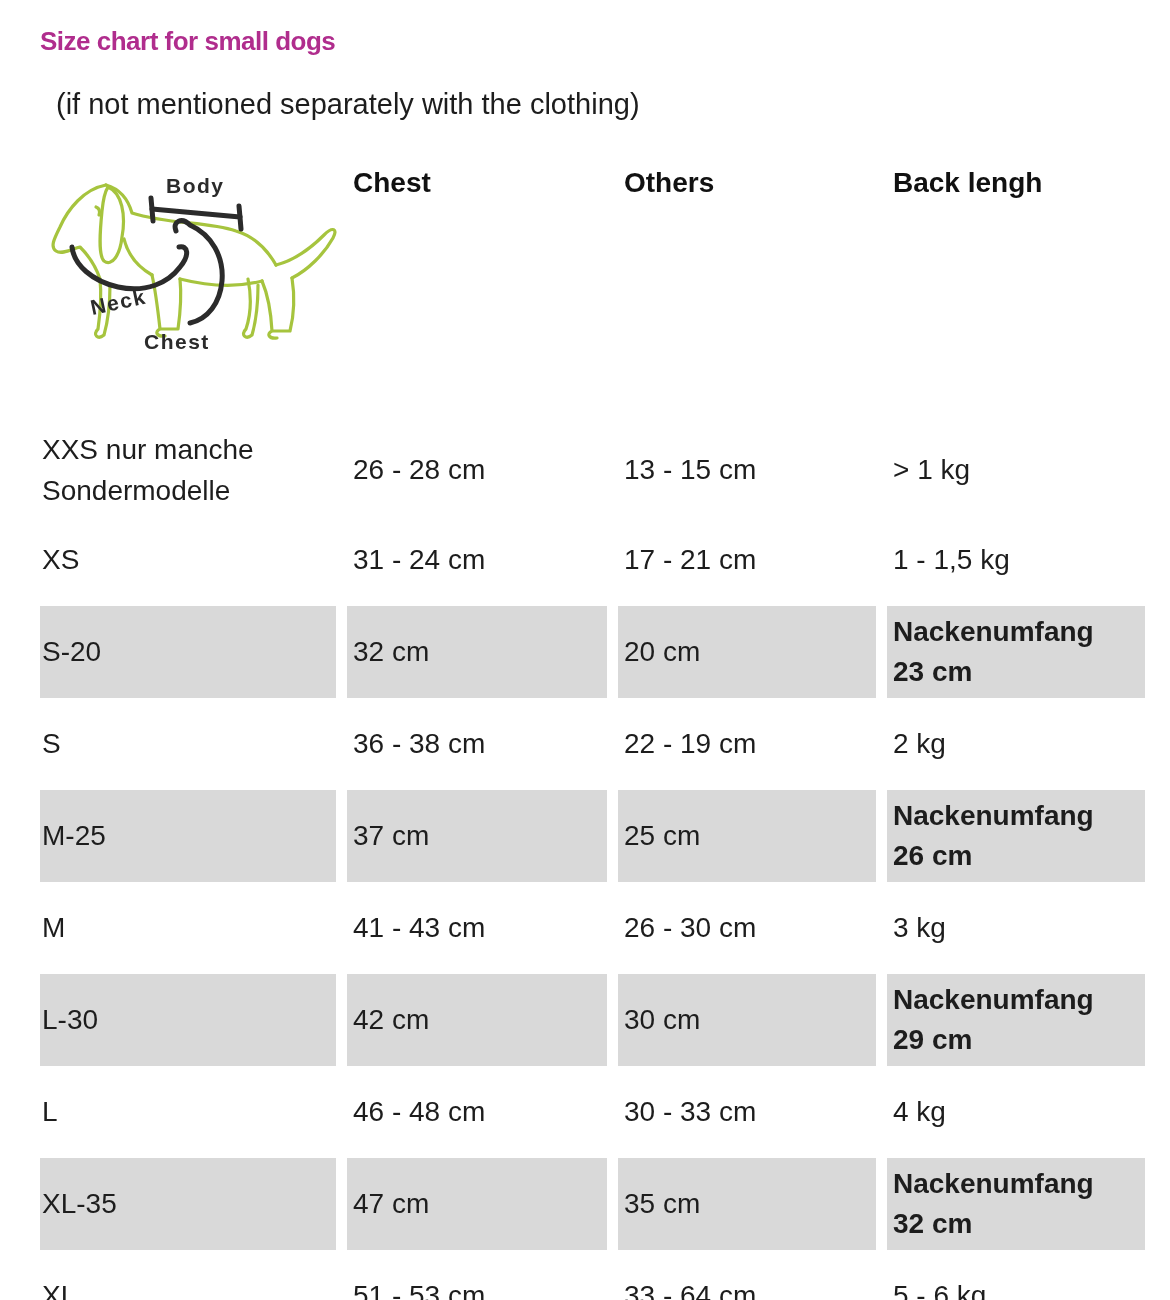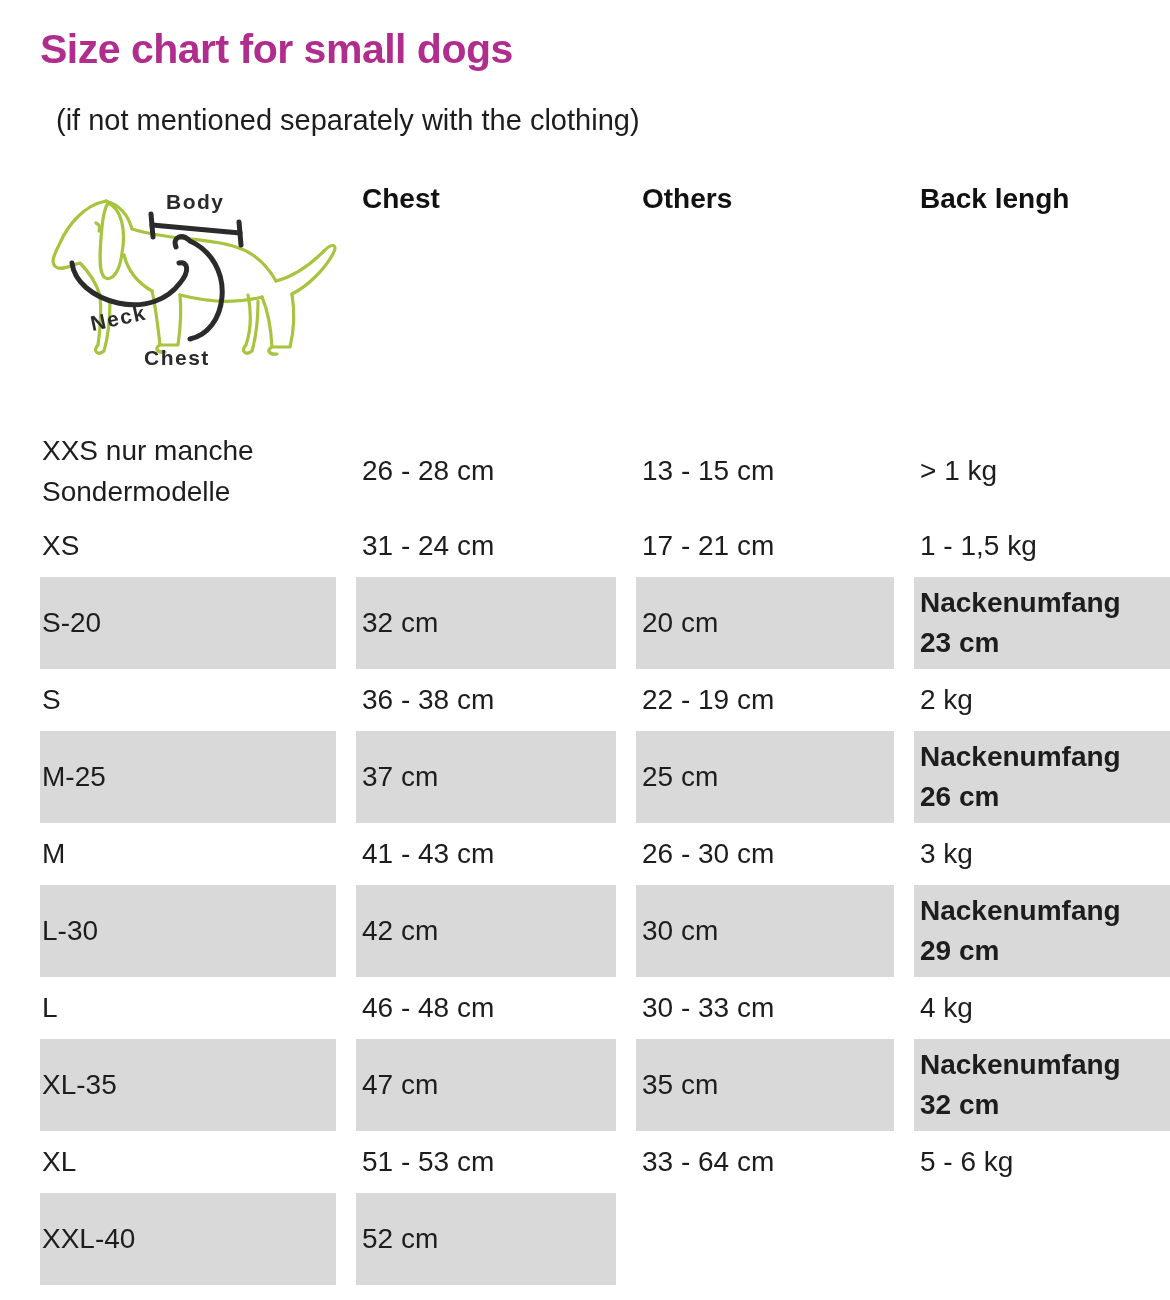--- a/index.html
+++ b/index.html
@@ -6,52 +6,52 @@
   body {
     width: 1170px;
     font-family: "Liberation Sans", sans-serif;
     color: #1d1d1d;
     -webkit-font-smoothing: antialiased;
   }
   .container { padding: 26px 40px 46px 40px; }
 
   .page-title {
     margin: 0;
-    font-size: 41px;
+    font-size: 26px;
     font-weight: 700;
     letter-spacing: -0.5px;
     color: #b02d8d;
   }
   .subtitle {
     margin: 31px 0 0 16px;
     font-size: 29px;
     font-weight: 400;
     color: #1d1d1d;
   }
 
   .grid {
     display: grid;
     grid-template-columns: 296px 260px 258px 258px;
-    column-gap: 20px;
+    column-gap: 11px;
   }
 
   .header-grid {
     margin-top: 32px;
     min-height: 256px;
     align-items: start;
   }
   .th {
     font-size: 28px;
     font-weight: 700;
     padding: 14px 0 0 6px;
     color: #111111;
   }
   .dog-cell { padding-top: 20px; }
 
-  .trow { margin-top: 3px; }
+  .trow { margin-top: 18px; }
   .cell {
     display: flex;
     align-items: center;
     min-height: 50px;
     padding: 3px 4px 3px 6px;
     font-size: 28px;
     line-height: 1.45;
     color: #1d1d1d;
   }
   .c-size { padding-left: 2px; }

